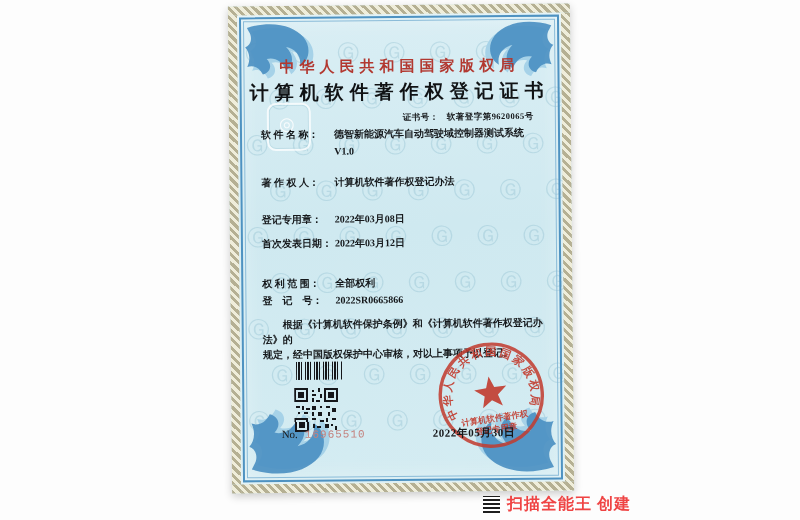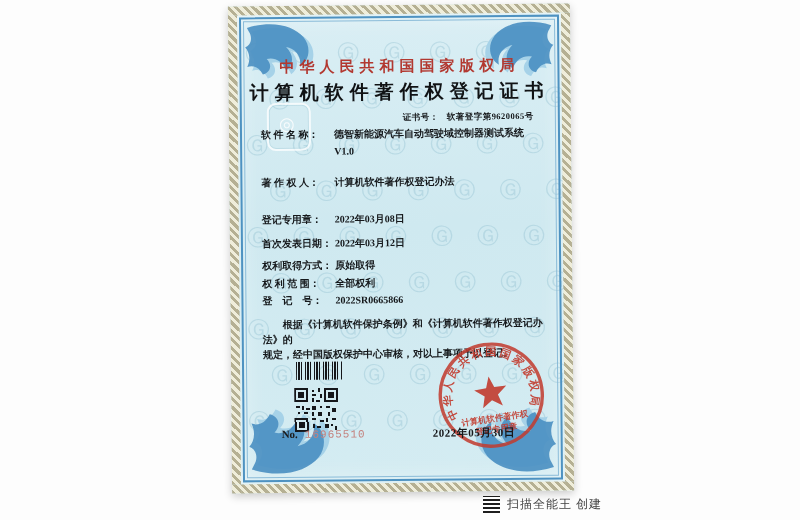--- a/index.html
+++ b/index.html
@@ -49,33 +49,33 @@
   .f4 { top:244px; } .f5 { top:262px; } .f6 { top:279px; }
 
   .statement { position:absolute; left:23px; top:302px; width:292px; font-size:10px; font-weight:bold; line-height:15px; }
   .statement .l1 { text-indent:20px; }
 
   .barcode { position:absolute; left:56px; top:347px; width:46px; height:18px;
     background:repeating-linear-gradient(90deg,#15161a 0 1px,transparent 1px 2px,#15161a 2px 4px,transparent 4px 5px,#15161a 5px 6px,transparent 6px 9px); }
   .qr { position:absolute; left:54px; top:373px; width:44px; height:44px; }
 
   .serial { position:absolute; left:41px; top:413px; font-size:11px; }
-  .serial .no { font-weight:bold; color:#1c1c1c; margin-right:7px; }
+  .serial .no { font-weight:normal; color:#1c1c1c; margin-right:7px; }
   .serial .num { font-family:"Liberation Mono","DejaVu Sans Mono",monospace; color:#c4827e; letter-spacing:1px; }
 
   .seal { position:absolute; left:195px; top:326px; width:112px; height:112px; z-index:5;
     transform:rotate(-8deg); opacity:.9; }
   .issue-date { position:absolute; left:192px; top:412px; z-index:6;
     font-size:11px; font-weight:bold; letter-spacing:.5px; color:#17181a; }
 
   
   .scan-mark { position:absolute; left:483px; top:495px; height:18px; display:flex; align-items:center; z-index:8; }
   .scan-qr { width:17px; height:17px; margin-right:7px;
     background-image:repeating-linear-gradient(0deg,#1e1e1e 0 2px,#ffffff 2px 4px),repeating-linear-gradient(90deg,#1e1e1e 0 2px,rgba(255,255,255,0) 2px 4px); }
-  .scan-text { font-size:12px; color:#404040; letter-spacing:1px; font-family:"Liberation Serif",serif; }
+  .scan-text { font-size:16px; color:#ef4444; letter-spacing:1px; font-family:"Liberation Serif",serif;font-weight:bold; }
 </style>
 </head>
 <body>
 
 <div class="photo">
 
   <div class="certificate">
 
     <div class="wm-layer">
         <span class="wm" style="left: 8px; top: 24px;">Ⓖ</span>
@@ -178,23 +178,20 @@
       </div>
       <div class="field f1">
         <span class="lab">著 作 权 人：</span><span>计算机软件著作权登记办法</span>
       </div>
       <div class="field f2">
         <span class="lab">登记专用章：</span><span>2022年03月08日</span>
       </div>
       <div class="field f3">
         <span class="lab">首次发表日期：</span><span>2022年03月12日</span>
       </div>
-      <div class="field f4">
-        <span class="lab">权利取得方式：</span><span>原始取得</span>
-      </div>
       <div class="field f5">
         <span class="lab">权 利 范 围：</span><span>全部权利</span>
       </div>
       <div class="field f6">
         <span class="lab">登　记　号：</span><span>2022SR0665866</span>
       </div>
 
       <div class="statement">
         <div class="l1">根据《计算机软件保护条例》和《计算机软件著作权登记办法》的</div>
         <div class="l2">规定，经中国版权保护中心审核，对以上事项予以登记。</div>

